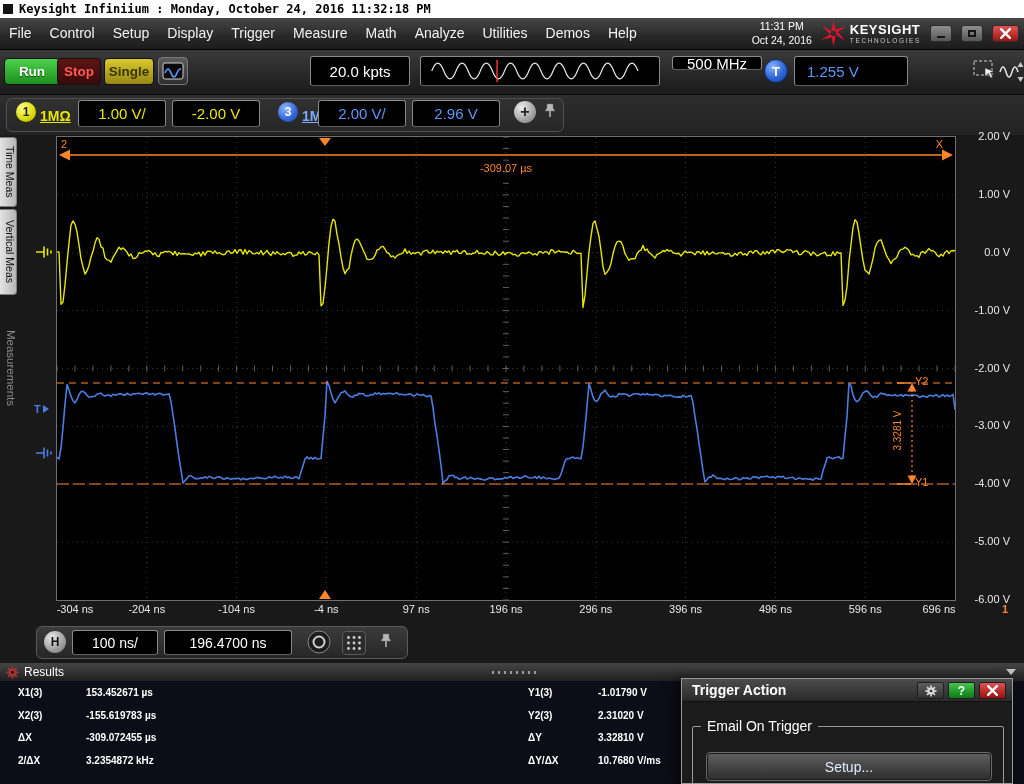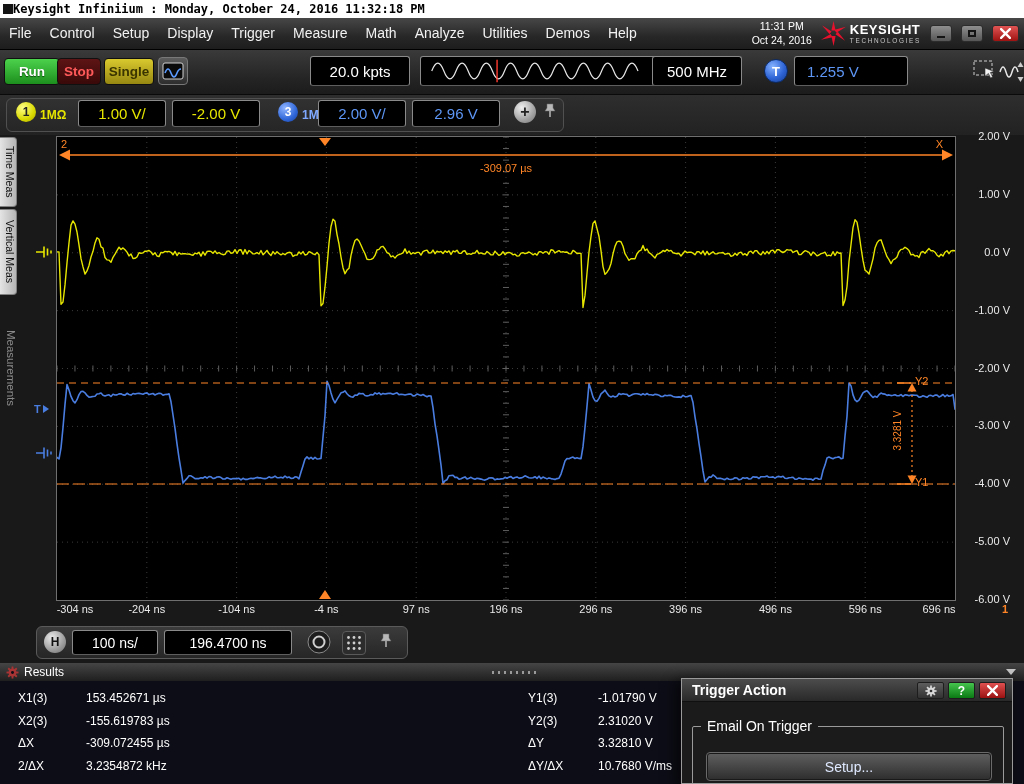--- a/index.html
+++ b/index.html
@@ -1,21 +1,21 @@
 <!DOCTYPE html>
 <html><head>
 <meta charset="utf-8">
 <style>
   *{margin:0;padding:0;box-sizing:border-box;}
   html,body{width:1024px;height:784px;overflow:hidden;background:#111;font-family:"Liberation Sans",sans-serif;}
   #app{position:relative;width:1024px;height:784px;background:#191919;overflow:hidden;}
 
   
   #titlebar{position:absolute;left:0;top:0;width:100%;height:18px;background:#fff;color:#000;
-    font:bold 12px "DejaVu Sans Mono",monospace;display:flex;align-items:center;padding-left:3px;text-align:center;}
+    font:bold 12px "DejaVu Sans Mono",monospace;display:flex;align-items:center;gap:6px;padding-left:3px;text-align:center;}
   #titleicon{width:10px;height:10px;background:#141414;}
 
   
   #menubar{position:absolute;left:0;top:18px;width:100%;height:32px;
     background:linear-gradient(#474747,#272727 60%,#1d1d1d);border-bottom:1px solid #000;
     display:flex;align-items:center;}
   .menuitem{color:#f2f2f2;font-size:14px;padding:0 9px;line-height:31px;}
   #mright{margin-left:auto;display:flex;align-items:center;gap:9px;padding-right:5px;}
   #clock{color:#fff;font-size:10.5px;text-align:center;line-height:1.3;}
   #logo{display:flex;align-items:center;gap:4px;}
@@ -35,37 +35,37 @@
   #runbtn{left:4px;width:56px;background:linear-gradient(#4cd24c,#1d8f1d);color:#fff;text-shadow:0 1px 1px #0a4a0a;}
   #stopbtn{left:57px;width:44px;background:linear-gradient(#5e1414,#390909);color:#ff5a5a;}
   #singlebtn{left:104px;width:50px;background:linear-gradient(#d9c92e,#968712);color:#3a3400;}
   #acqbtn{position:absolute;left:158px;top:57px;width:30px;height:28px;border-radius:4px;
     background:linear-gradient(#5c5c5c,#2e2e2e);border:1px solid #787878;display:flex;align-items:center;justify-content:center;}
   .lcd{position:absolute;background:#000;border:1px solid #8a8a8a;border-bottom-color:#5e5e5e;border-radius:3px;
     color:#fff;font-size:15px;display:flex;align-items:center;justify-content:center;}
   #box-rate{left:190px;top:56px;width:112px;height:30px;}
   #box-pts{left:310px;top:56px;width:100px;height:30px;}
   #preview{left:420px;top:56px;width:240px;height:30px;padding:0;}
-  #box-bw{left:652px;top:56px;width:90px;height:30px;}
+  #box-bw{left:672px;top:56px;width:90px;height:14px;}
   #tcircle{position:absolute;left:764px;top:59px;width:24px;height:24px;border-radius:50%;
     background:radial-gradient(circle at 35% 30%,#86b3ff,#2e64d6 55%,#163e90);border:1px solid #0c2a63;
     color:#fff;font-weight:bold;font-size:13px;display:flex;align-items:center;justify-content:center;}
   #box-trig{left:794px;top:56px;width:114px;height:30px;color:#5e96f5;justify-content:flex-start;padding-left:12px;}
   #icon-select{position:absolute;left:972px;top:57px;}
   #icon-wavescale{position:absolute;left:999px;top:57px;}
 
   
   #channelbar{position:absolute;left:0;top:95px;width:100%;height:40px;background:linear-gradient(#2e2e2e,#222);}
   #chgroup{position:absolute;left:6px;top:98px;width:558px;height:34px;border:1px solid #505050;border-radius:6px;
     background:linear-gradient(#313131,#262626);}
   .chcircle{position:absolute;width:20px;height:20px;border-radius:50%;font-size:12px;font-weight:bold;
     display:flex;align-items:center;justify-content:center;}
   #ch1c{left:16px;top:102px;background:radial-gradient(circle at 35% 30%,#ffff8a,#d9d900 60%,#a3a300);color:#222;}
   #ch3c{left:278px;top:102px;background:radial-gradient(circle at 35% 30%,#8fb4ff,#2f66d8 60%,#1a3f9a);color:#fff;}
-  .imp{position:absolute;font-size:12px;font-weight:bold;}
+  .imp{position:absolute;font-size:14px;font-weight:bold;text-decoration:underline;}
   #imp1{left:40px;top:108px;color:#e6e600;}
   #imp3{left:302px;top:108px;color:#7fa8ff;}
   #box-ch1s{left:78px;top:100px;width:88px;height:27px;color:#e6e600;}
   #box-ch1o{left:172px;top:100px;width:88px;height:27px;color:#e6e600;}
   #box-ch3s{left:318px;top:100px;width:88px;height:27px;color:#5e96f5;}
   #box-ch3o{left:412px;top:100px;width:88px;height:27px;color:#5e96f5;}
   #addch{position:absolute;left:514px;top:101px;width:22px;height:22px;border-radius:50%;
     background:radial-gradient(circle at 35% 30%,#efefef,#9c9c9c 65%,#787878);color:#222;font-size:16px;font-weight:bold;
     display:flex;align-items:center;justify-content:center;}
   .pin{position:absolute;}
@@ -120,21 +120,21 @@
   #rheader{position:absolute;left:0;top:0;width:100%;height:18px;background:linear-gradient(#454545,#1f1f1f);}
   #rgear{position:absolute;left:6px;top:2px;}
   #rtitle{position:absolute;left:24px;top:2px;color:#fff;font-size:12px;}
   #rdrag{position:absolute;left:492px;top:8px;width:44px;height:3px;
     background:repeating-linear-gradient(90deg,#9a9a9a 0 2px,transparent 2px 6px);}
   #rcollapse{position:absolute;right:8px;top:6px;width:0;height:0;
     border-left:5px solid transparent;border-right:5px solid transparent;border-top:6px solid #c4c4c4;}
   .rcol{position:absolute;top:24px;}
   #rcol-left{left:18px;}
   #rcol-right{left:528px;}
-  .rrow{height:22.5px;display:flex;align-items:center;font-size:12px;color:#fff;}
+  .rrow{height:22.5px;display:flex;align-items:flex-start;font-size:10px;color:#fff;font-weight:bold;}
   #rcol-left .rlabel{width:68px;}
   #rcol-right .rlabel{width:70px;}
 
   
   #dialog{position:absolute;left:681px;top:678px;width:332px;height:106px;background:#1b1b1b;
     border:1px solid #9a9a9a;box-shadow:-5px 3px 12px rgba(0,0,0,.65);overflow:hidden;}
   #dtitle{position:absolute;left:0;top:0;width:100%;height:23px;background:linear-gradient(#4c4c4c,#292929);
     border-bottom:1px solid #101010;display:flex;align-items:center;}
   #dtitletext{color:#fff;font-weight:bold;font-size:14px;margin-left:10px;}
   .dbtn{position:absolute;top:3px;width:27px;height:17px;border-radius:2px;border:1px solid #1d1d1d;

